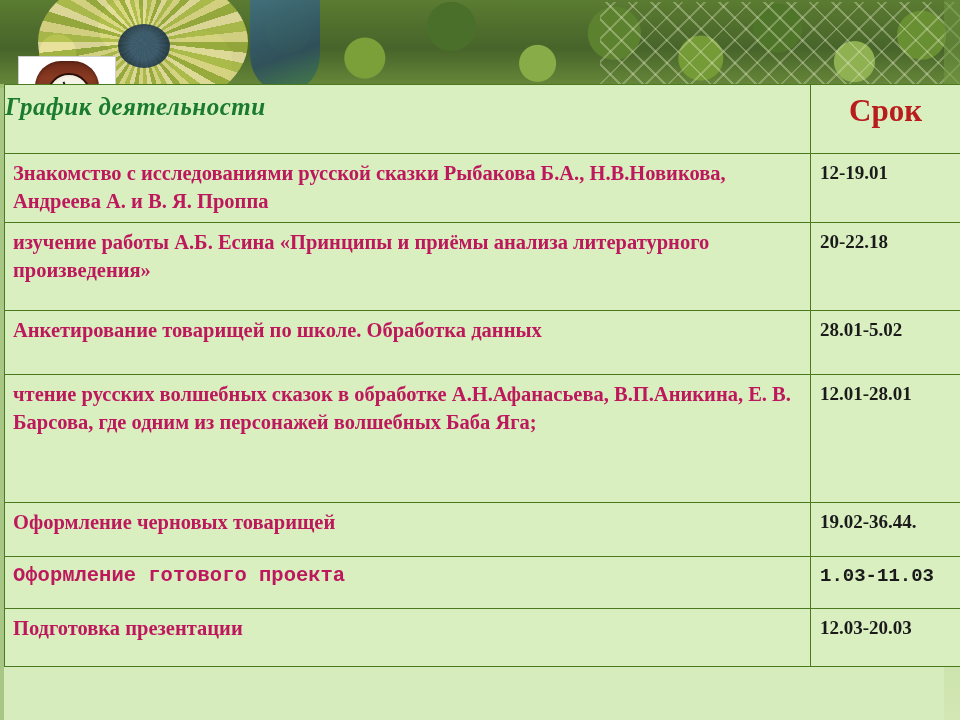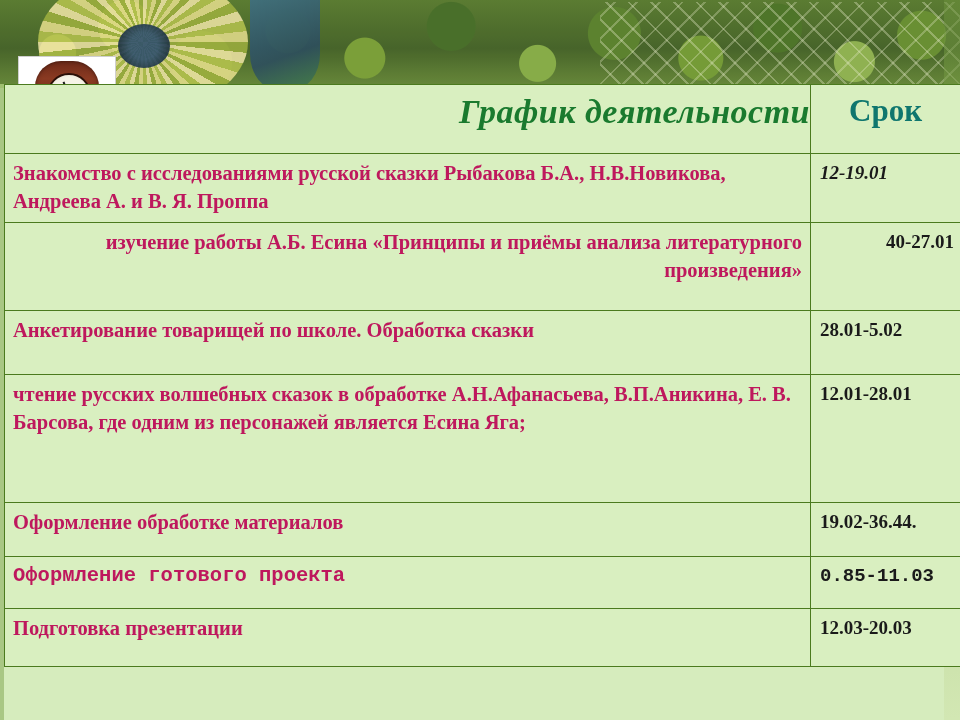--- a/index.html
+++ b/index.html
@@ -233,57 +233,57 @@
   }
   table.schedule col.activity { width: 806px; }
   table.schedule col.deadline { width: 150px; }
 
   table.schedule td, table.schedule th {
     border: 1px solid #4b7a1e;
     vertical-align: top;
     background: #d9efc0;
   }
   .head-activity {
-    text-align: right;
+    text-align: left;
     font-family: "Liberation Serif", serif;
     font-weight: bold;
     font-style: italic;
-    font-size: 34px;
+    font-size: 25px;
     color: #1a7a2e;
     padding: 8px 0 10px 0;
     height: 50px;
     letter-spacing: 0.5px;
   }
   .head-deadline {
     text-align: center;
     font-family: "Liberation Serif", serif;
     font-weight: bold;
     font-size: 31px;
-    color: #0f766e;
+    color: #b91c1c;
     padding: 8px 0 10px 0;
   }
   .cell-activity {
     font-family: "Liberation Serif", serif;
     font-size: 20.5px;
     font-weight: bold;
     color: #be185d;
     padding: 5px 8px 6px 8px;
     line-height: 1.38;
   }
   .cell-deadline {
     font-family: "Liberation Serif", serif;
     font-size: 19px;
     font-weight: bold;
     color: #1a1a1a;
     padding: 7px 6px 6px 9px;
     line-height: 1.3;
   }
-  .cell-deadline.italic { font-style: italic; }
+  .cell-deadline.italic { }
   .row-h1 .cell-activity, .row-h1 .cell-deadline { height: 52px; }
-  .row-h2 .cell-activity, .row-h2 .cell-deadline { height: 74px; text-align: right; }
+  .row-h2 .cell-activity, .row-h2 .cell-deadline { height: 74px; }
   .row-h3 .cell-activity, .row-h3 .cell-deadline { height: 50px; }
   .row-h4 .cell-activity, .row-h4 .cell-deadline { height: 114px; }
   .row-h5 .cell-activity, .row-h5 .cell-deadline { height: 42px; }
   .row-h6 .cell-activity, .row-h6 .cell-deadline { height: 40px; }
   .row-h7 .cell-activity, .row-h7 .cell-deadline { height: 38px; font-family: Liberation Mono, monospace; }
   .row-h8 .cell-activity, .row-h8 .cell-deadline { height: 44px; }
 </style>
 </head>
 <body>
 
@@ -324,37 +324,37 @@
           <th class="head-deadline">Срок</th>
         </tr>
       </thead>
       <tbody>
         <tr class="row-h1">
           <td class="cell-activity"> Знакомство с исследованиями русской  сказки Рыбакова Б.А., Н.В.Новикова, Андреева А. и В. Я. Проппа</td>
           <td class="cell-deadline italic">12-19.01</td>
         </tr>
         <tr class="row-h2">
           <td class="cell-activity">изучение  работы  А.Б. Есина «Принципы и приёмы анализа литературного произведения»</td>
-          <td class="cell-deadline">40-27.01</td>
+          <td class="cell-deadline">20-22.18</td>
         </tr>
         <tr class="row-h3">
-          <td class="cell-activity">Анкетирование товарищей  по школе. Обработка сказки</td>
+          <td class="cell-activity">Анкетирование товарищей  по школе. Обработка данных</td>
           <td class="cell-deadline">28.01-5.02</td>
         </tr>
         <tr class="row-h4">
-          <td class="cell-activity">чтение русских волшебных сказок в обработке А.Н.Афанасьева, В.П.Аникина, Е. В. Барсова, где одним из персонажей  является Есина Яга;</td>
+          <td class="cell-activity">чтение русских волшебных сказок в обработке А.Н.Афанасьева, В.П.Аникина, Е. В. Барсова, где одним из персонажей  волшебных Баба Яга;</td>
           <td class="cell-deadline">12.01-28.01</td>
         </tr>
         <tr class="row-h6">
-          <td class="cell-activity">Оформление   обработке материалов</td>
+          <td class="cell-activity">Оформление   черновых товарищей</td>
           <td class="cell-deadline">19.02-36.44.</td>
         </tr>
         <tr class="row-h7">
           <td class="cell-activity">Оформление готового проекта</td>
-          <td class="cell-deadline">0.85-11.03</td>
+          <td class="cell-deadline">1.03-11.03</td>
         </tr>
         <tr class="row-h8">
           <td class="cell-activity">Подготовка презентации</td>
           <td class="cell-deadline">12.03-20.03</td>
         </tr>
       </tbody>
     </table>
   </div>
 
 </div>

